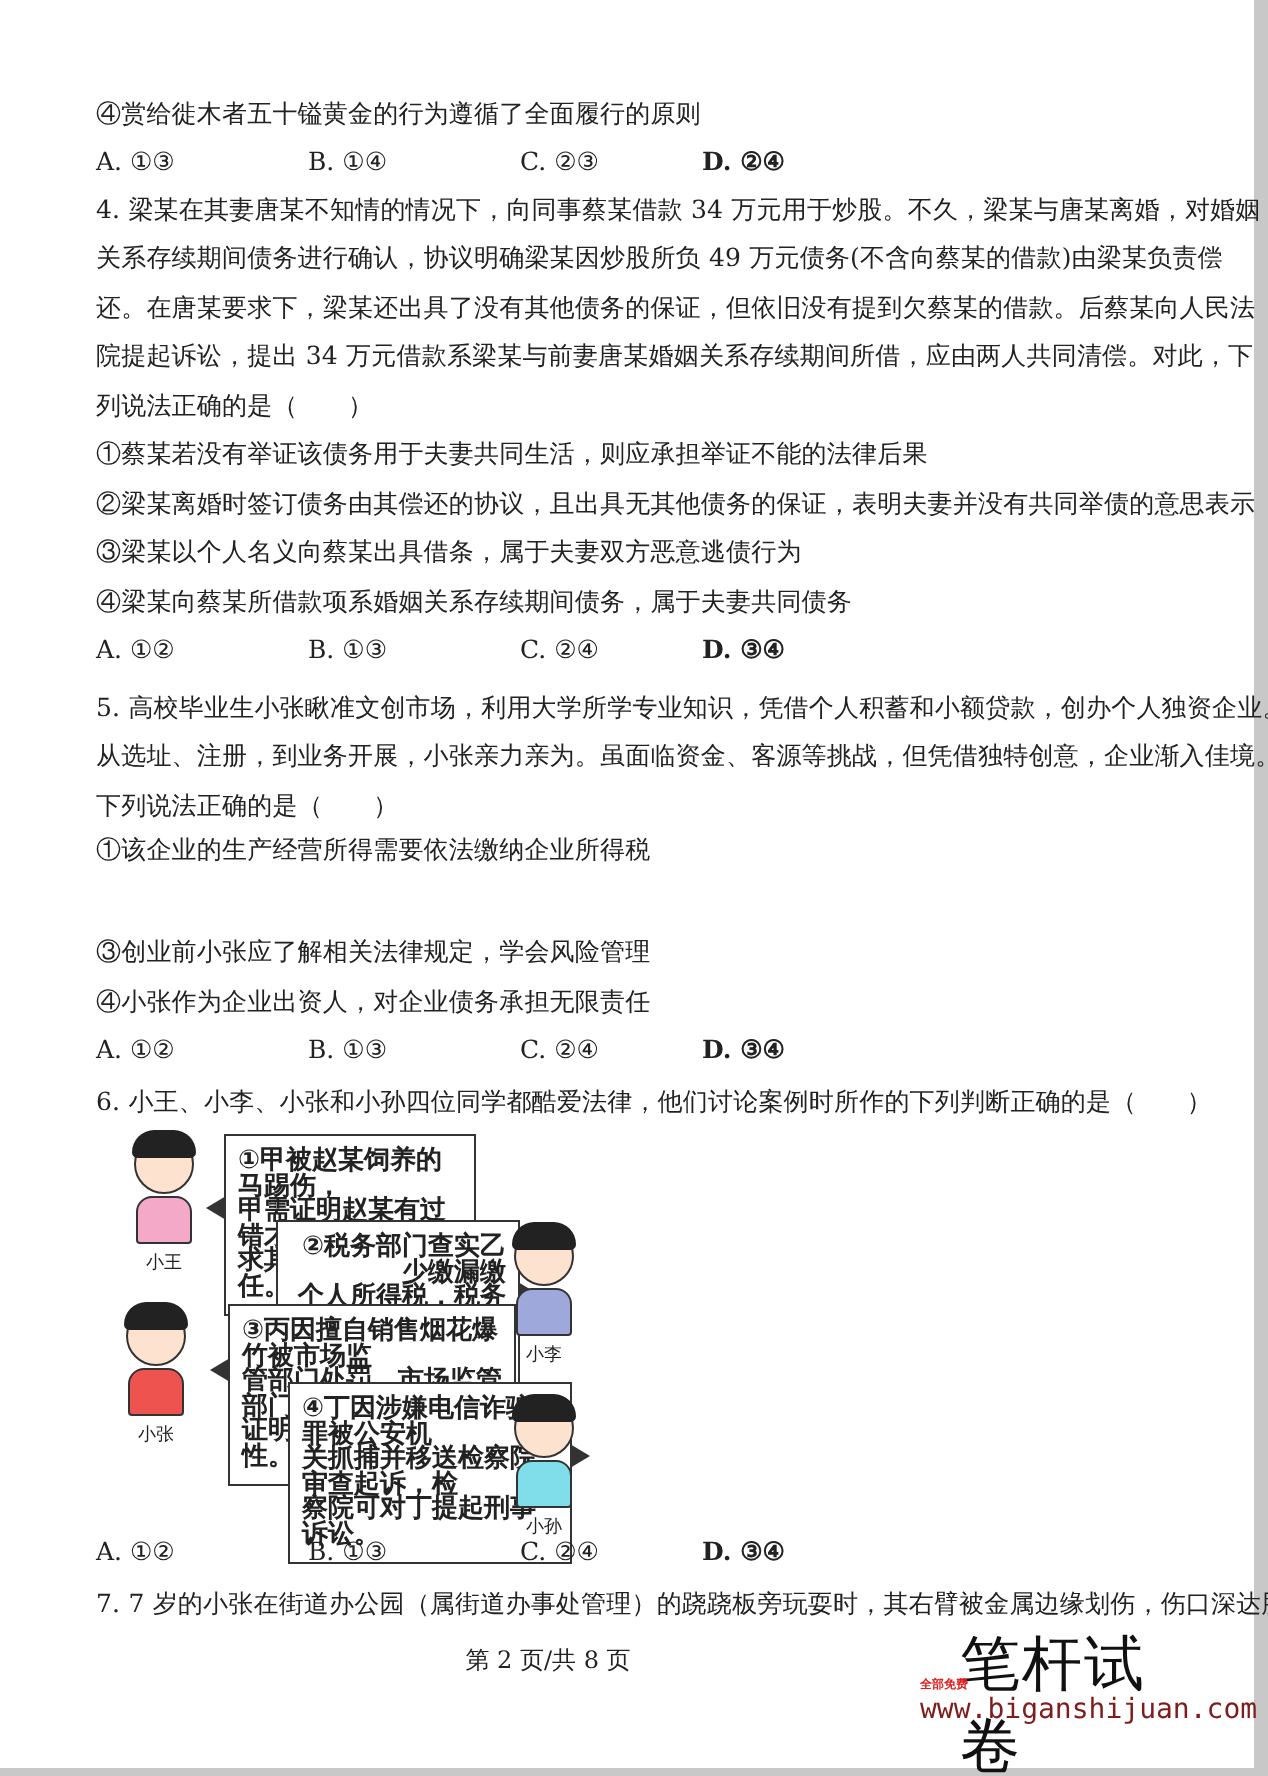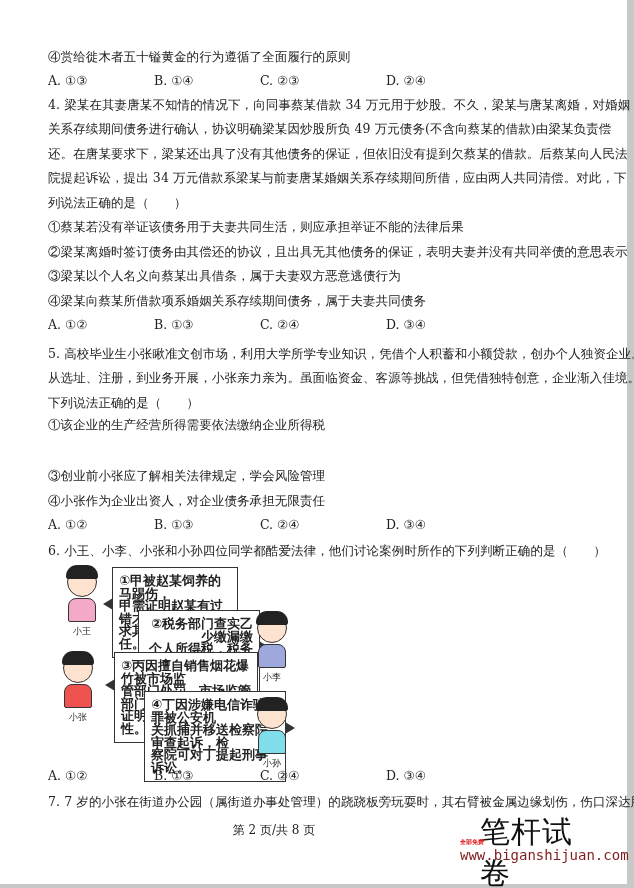--- a/index.html
+++ b/index.html
@@ -14,21 +14,21 @@
       width: 627px; height: 884px;
       background: #ffffff;
     }
     .line {
       position: absolute; left: 48px;
       font-size: 12.5px; line-height: 16px; white-space: nowrap;
       letter-spacing: 0.1px;
     }
     .opts { position: absolute; left: 48px; width: 560px; height: 16px; font-size: 12.5px; }
     .opt { position: absolute; top: 0; white-space: nowrap; }
-    .opt.a { left: 0; } .opt.b { left: 106px; } .opt.c { left: 212px; } .opt.d { left: 338px; }
+    .opt.a { left: 0; } .opt.b { left: 106px; } .opt.c { left: 212px; } .opt.d { left: 303px; font-weight: bold; }
     .figure { position: absolute; left: 48px; top: 563px; width: 260px; height: 200px; }
     .bubble {
       position: absolute; background: #fff; border: 1.5px solid #333;
       font-size: 13px; line-height: 12.5px; padding: 7px 6px; font-weight: bold;
       font-family: "DejaVu Sans", "Liberation Sans", sans-serif; color: #222;
     }
     .bubble::after {
       content: ""; position: absolute; width: 0; height: 0;
     }
     .b1::after { left: -10px; top: 30px; border-top: 6px solid transparent; border-bottom: 6px solid transparent; border-right: 10px solid #333; }

